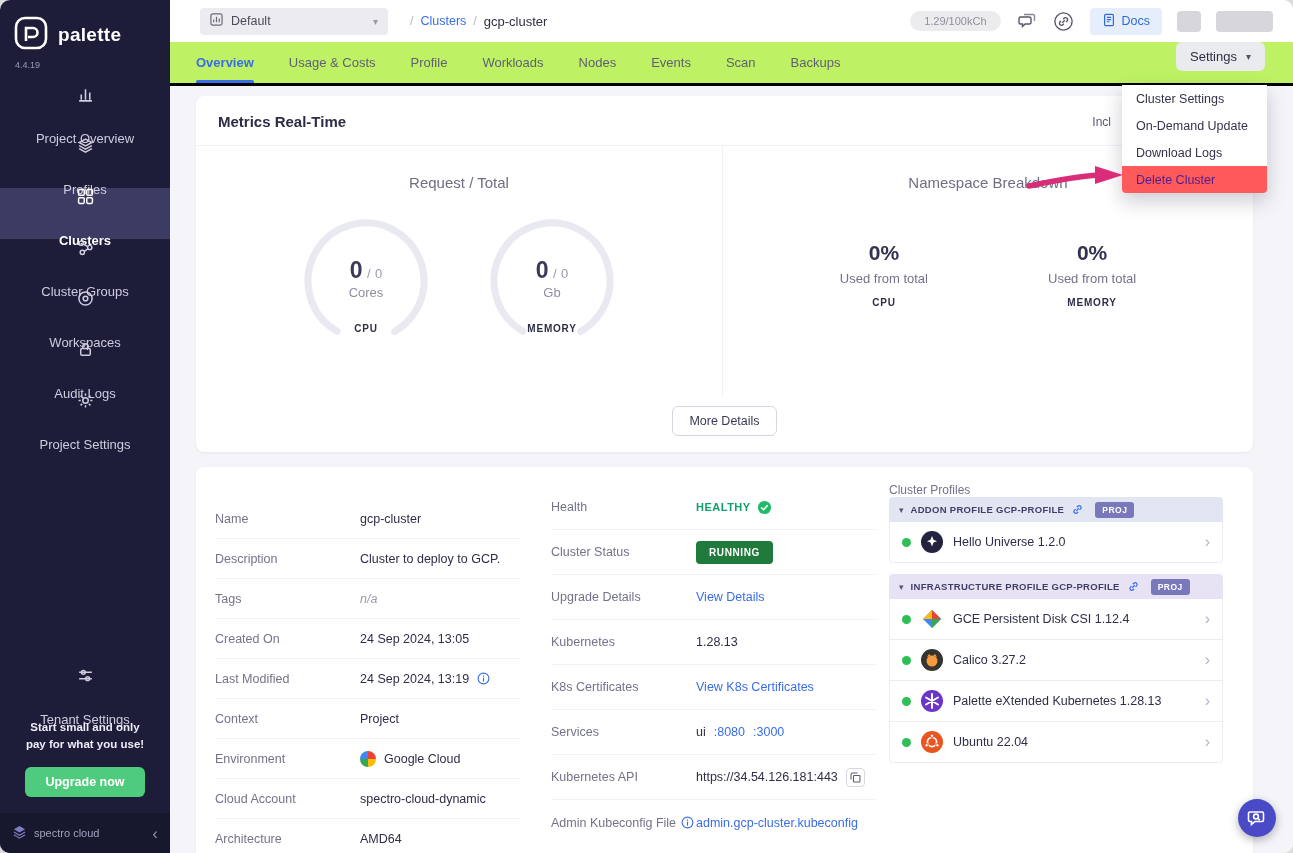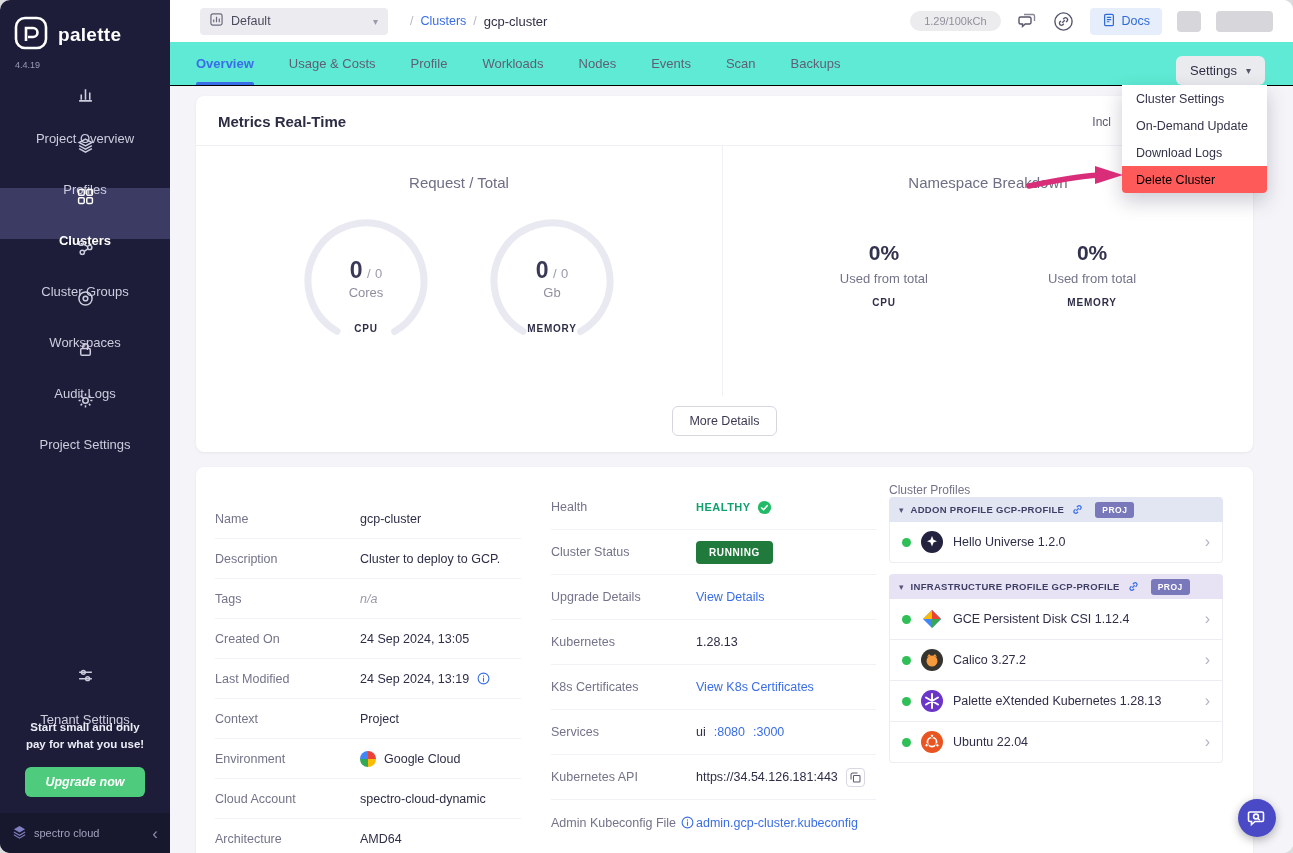--- a/index.html
+++ b/index.html
@@ -24,21 +24,21 @@
     display:flex; align-items:center; gap:28px; height:51px; padding:0 16px;
     font-size:13px; color:#cdcdde; cursor:pointer;flex-direction:column;
   }
   .nav-item.active { background:var(--sidebar_active, #3b3b64); color:#fff; font-weight:bold; }
   .ic { width:17px; height:17px; flex:none; }
   .sidebar-lower { margin-top:auto; padding-bottom:42px; }
   .promo { padding:12px 22px 8px; font-size:11.5px; color:#ececf6; text-align:center; line-height:1.5; font-weight:bold; }
   .upgrade-btn {
     display:block; margin:6px auto 14px; background:var(--green_button, #4ecb7d);
     color:#fff; border:none; border-radius:6px; padding:8px 20px;
-    font-size:12.5px; font-weight:bold; cursor:pointer; font-family:inherit;font-style:italic;
+    font-size:12.5px; font-weight:bold; cursor:pointer; font-family:inherit;
   }
   .sidebar-footer {
     position:absolute; left:0; right:0; bottom:0; height:40px; background:#17172e;
     display:flex; align-items:center; gap:7px; padding:0 12px; font-size:11px; color:#a2a2be;
   }
   .collapse-btn { margin-left:auto; color:#8c8cac; font-size:17px; cursor:pointer; line-height:1; }
 
   
   .topbar {
     position:absolute; left:170px; right:0; top:0; height:42px; background:#fff;
@@ -59,22 +59,22 @@
   .icon-btn { width:22px; height:22px; cursor:pointer; display:flex; align-items:center; justify-content:center; }
   .docs-btn {
     display:flex; align-items:center; gap:6px; background:#e7eefb; color:#2f6bd8;
     border:none; border-radius:4px; padding:5px 12px; font-size:12.5px; cursor:pointer; font-family:inherit;
   }
   .skel-sm { width:24px; height:21px; background:#d7d7db; border-radius:4px; }
   .skel-lg { width:57px; height:21px; background:#d7d7db; border-radius:4px; }
 
   
   .tabsbar {
-    position:absolute; left:170px; right:0; top:42px; height:44px; background:#5eead4;
-    border-bottom:1px solid #000000; display:flex; align-items:flex-end;
+    position:absolute; left:170px; right:0; top:42px; height:44px; background:#bef264;
+    border-bottom:3px solid #000000; display:flex; align-items:flex-start;
     padding-left:26px; gap:35px; z-index:10;
   }
   .tab { position:relative; height:100%; display:flex; align-items:center; font-size:13px; color:#5f5f75; cursor:pointer; }
   .tab.active { color:var(--accent, #3a6de8); font-weight:bold; }
   .tab.active::after { content:""; position:absolute; left:0; right:0; bottom:0; height:3px; background:var(--accent, #3a6de8); border-radius:2px 2px 0 0; }
   .settings-btn {
     margin-left:auto; margin-right:28px; display:flex; align-items:center; gap:9px;
     background:#e9ebee; border:none; border-radius:6px; padding:7px 14px;
     font-size:13px; color:#2e2e44; cursor:pointer; font-family:inherit;
   }
@@ -141,21 +141,21 @@
   .status-dot { width:9px; height:9px; border-radius:50%; background:#2ebf57; flex:none; }
   .pk-ic { width:22px; height:22px; flex:none; }
   .cp-chevron { margin-left:auto; color:#b4b4c6; font-size:16px; }
 
   
   .dropdown {
     position:absolute; left:1122px; top:85px; width:145px; background:#fff;
     box-shadow:0 8px 20px rgba(20,20,60,.22); border-radius:0 0 4px 4px; z-index:50; overflow:hidden;
   }
   .dd-item { height:27px; display:flex; align-items:center; padding-left:14px; font-size:12.5px; color:#33334a; cursor:pointer; }
-  .dd-item.danger { background:var(--danger, #ff5a5a); color:#000000; }
+  .dd-item.danger { background:var(--danger, #ff5a5a); color:#4c1d95; }
   .annotation-arrow { position:absolute; left:1025px; top:160px; width:105px; height:36px; z-index:60; pointer-events:none; }
 
   
   .help-fab {
     position:absolute; left:1238px; top:799px; width:38px; height:38px; border-radius:50%;
     background:#4a4ac6; box-shadow:0 3px 10px rgba(0,0,0,.3);
     display:flex; align-items:center; justify-content:center; z-index:40; cursor:pointer;
   }
 </style>
 </head>

